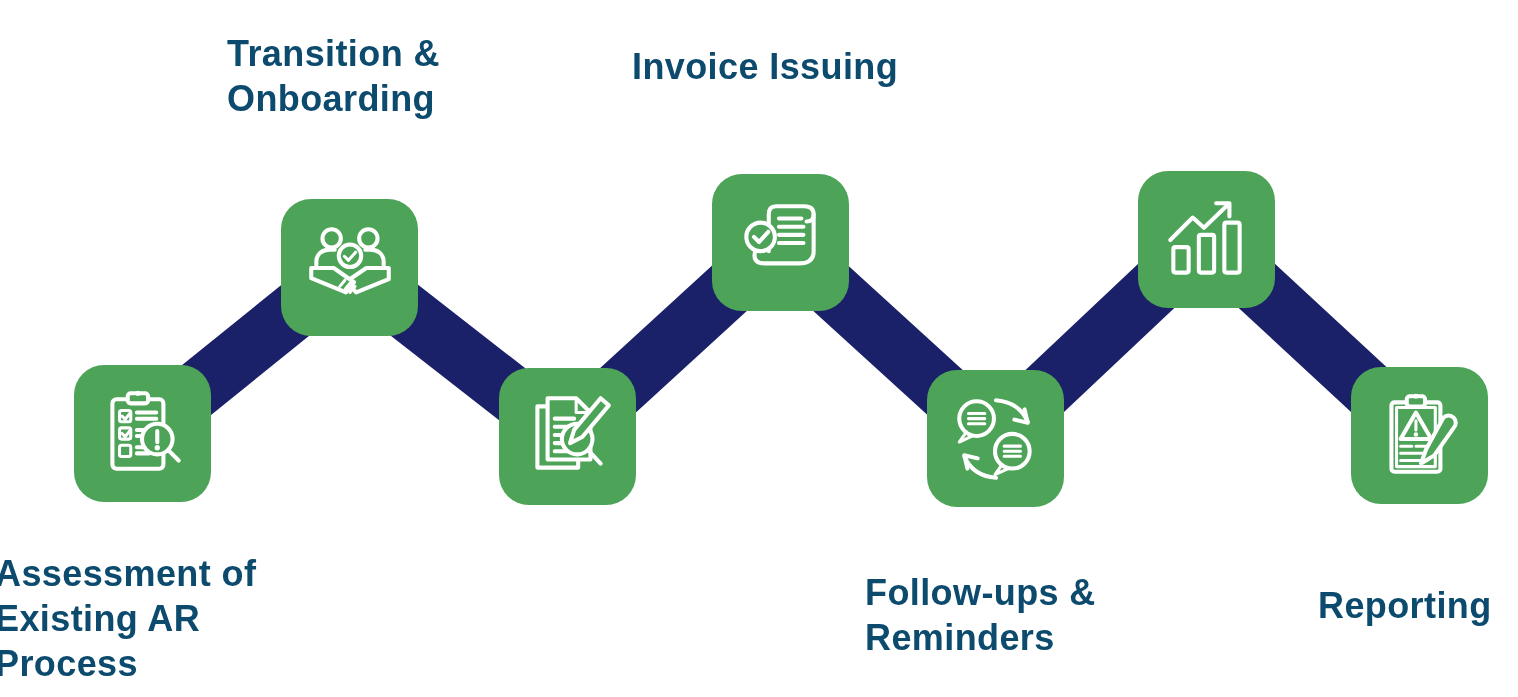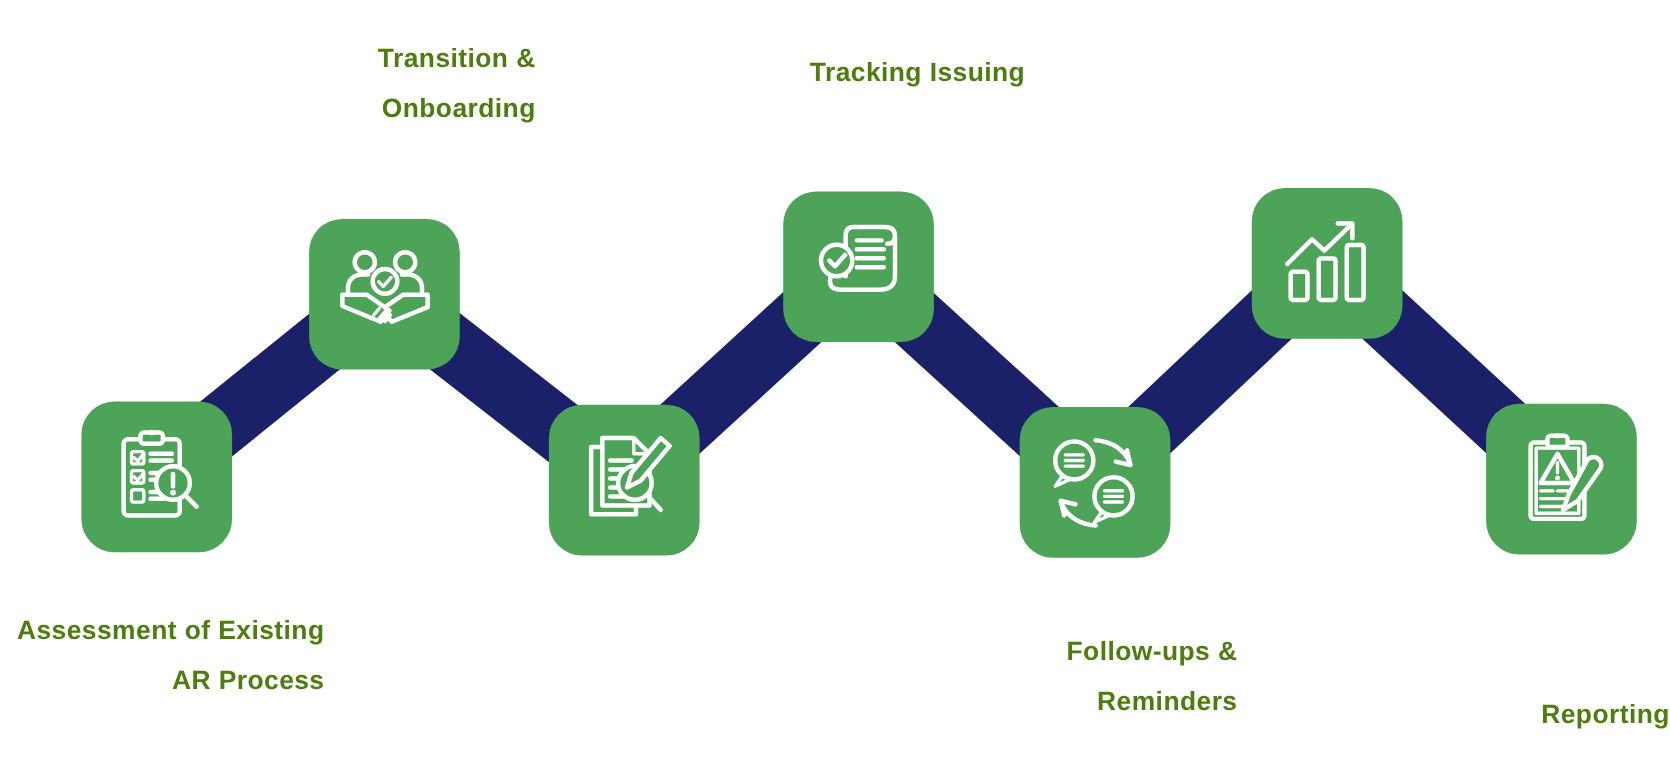--- a/index.html
+++ b/index.html
@@ -27,43 +27,43 @@
     display: flex;
     align-items: center;
     justify-content: center;
   }
   .step-card svg {
     width: 102px; height: 102px;
     display: block;
   }
   .step-label {
     position: absolute;
-    text-align: right;
+    text-align: left;
     font-weight: bold;
-    font-size: 24px;
+    font-size: 36px;
     line-height: 45px;
     letter-spacing: 0.4px;
-    color: #4d7c0f;
+    color: #0c4a6e;
   }
   
   .card-1 { left: 74px;  top: 365px; }
   .card-2 { left: 281px; top: 199px; }
   .card-3 { left: 499px; top: 368px; }
   .card-4 { left: 712px; top: 174px; }
   .card-5 { left: 927px; top: 370px; }
   .card-6 { left: 1138px; top: 171px; }
   .card-7 { left: 1351px; top: 367px; }
   
   .label-1 { left: -5px;  top: 551px; width: 300px; }
   .label-2 { left: 227px; top: 31px;  width: 260px; }
   .label-3 { left: 420px; top: 570px; width: 300px; }
   .label-4 { left: 632px; top: 44px;  width: 300px; }
   .label-5 { left: 865px; top: 570px; width: 260px; }
   .label-6 { left: 1107px; top: 19px; width: 200px; }
-  .label-7 { left: 1318px; top: 583px; width: 200px; margin-top: 44px; }
+  .label-7 { left: 1318px; top: 583px; width: 200px; }
   
   .ic { stroke: #FFFFFF; fill: none; stroke-width: 4; stroke-linecap: round; stroke-linejoin: round; }
   .ic-thin { stroke-width: 3; }
   .ic-fill { fill: #4DA357; }          
   .ic-solid { fill: #FFFFFF; stroke: none; }
 </style>
 </head>
 <body>
 
 <div class="canvas">
@@ -162,17 +162,17 @@
       <path class="ic" d="M46,27 L61,53 H31 Z"></path>
       <path class="ic ic-thin" d="M46,35 V44"></path>
       <circle class="ic-solid" cx="46" cy="48.5" r="2.2"></circle>
       <path class="ic ic-thin" d="M31,60 H42 M46,60 H58 M31,67 H61 M31,74 H57"></path>
       <path class="ic ic-fill" d="M73,32 a7 7 0 0 1 10,10 L64,69 L51,77 L56,63 Z"></path>
     </svg>
   </div>
 
   <div class="step-label label-1">Assessment of Existing AR Process</div>
   <div class="step-label label-2">Transition &amp; Onboarding</div>
-  <div class="step-label label-4">Tracking Issuing</div>
+  <div class="step-label label-4">Invoice Issuing</div>
   <div class="step-label label-5">Follow-ups &amp; Reminders</div>
   <div class="step-label label-7">Reporting</div>
 
 </div>
 
 </body></html>

